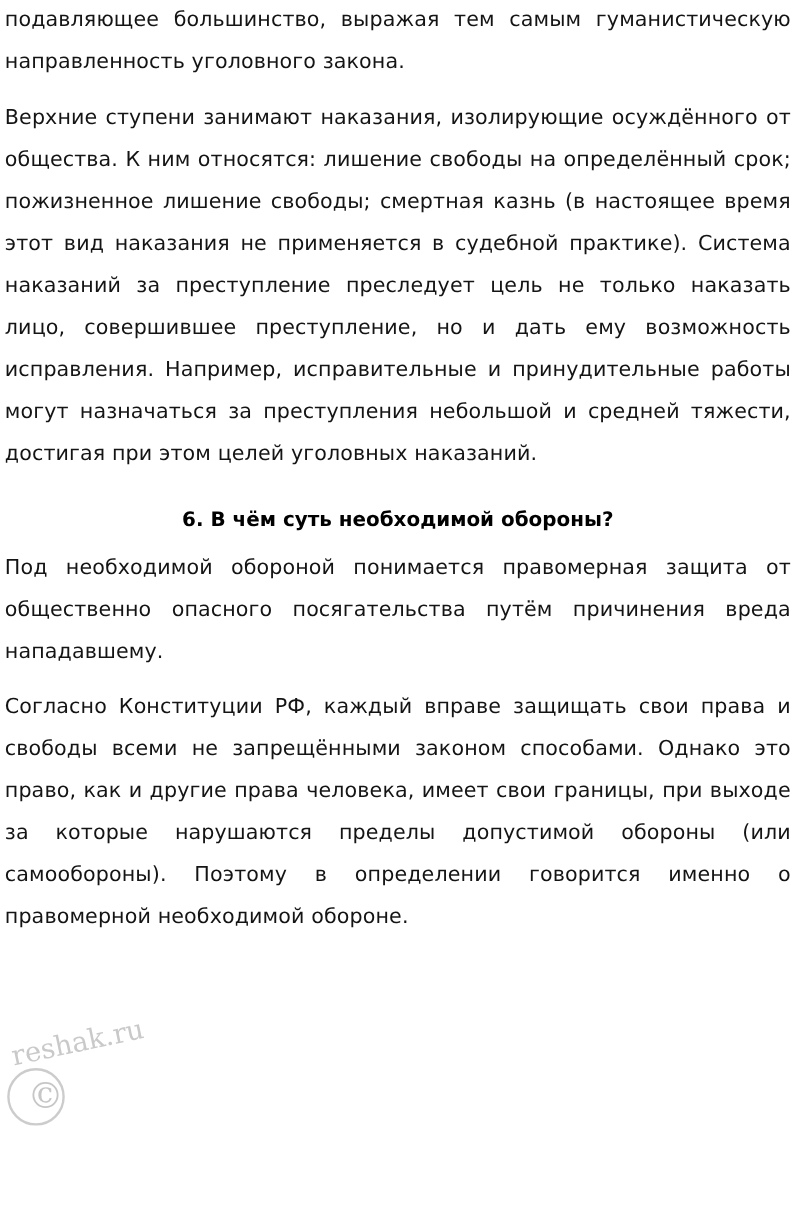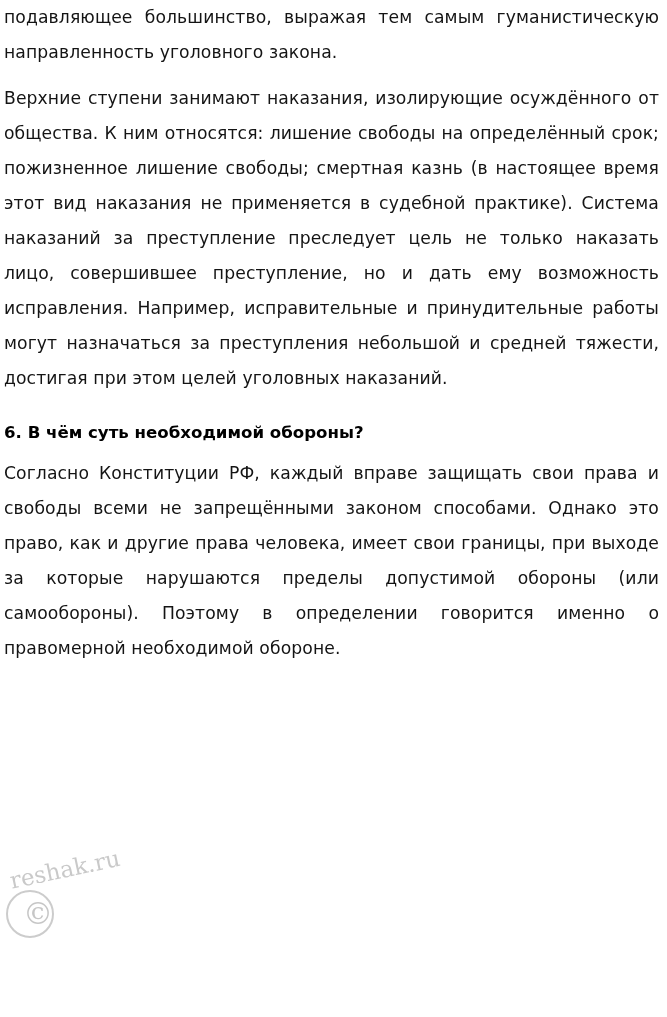--- a/index.html
+++ b/index.html
@@ -29,21 +29,21 @@
     text-justify: inter-word;
     margin: 0 0 11px 0;
     letter-spacing: 0.1px;
     color: #141414;
   }
   .heading {
     font-size: 16.6px;
     line-height: 35px;
     font-weight: bold;
     margin: 19px 0 6px 0;
-    text-align: left;
+    text-align: center;
     color: #000000;
   }
   .watermark {
     position: absolute;
     left: 6px;
     top: 856px;
     width: 210px;
     height: 110px;
     pointer-events: none;
     z-index: 5;
@@ -87,20 +87,21 @@
 </style>
 </head>
 <body>
 
 <div class="page">
 
   <div class="content">
     <p class="para">подавляющее большинство, выражая тем самым гуманистическую направленность уголовного закона.</p>
     <p class="para">Верхние ступени занимают наказания, изолирующие осуждённого от общества. К ним относятся: лишение свободы на определённый срок; пожизненное лишение свободы; смертная казнь (в настоящее время этот вид наказания не применяется в судебной практике). Система наказаний за преступление преследует цель не только наказать лицо, совершившее преступление, но и дать ему возможность исправления. Например, исправительные и принудительные работы могут назначаться за преступления небольшой и средней тяжести, достигая при этом целей уголовных наказаний.</p>
     <h2 class="heading">6. В чём суть необходимой обороны?</h2>
+    <p class="para">Под необходимой обороной понимается правомерная защита от общественно опасного посягательства путём причинения вреда нападавшему.</p>
     <p class="para">Согласно Конституции РФ, каждый вправе защищать свои права и свободы всеми не запрещёнными законом способами. Однако это право, как и другие права человека, имеет свои границы, при выходе за которые нарушаются пределы допустимой обороны (или самообороны). Поэтому в определении говорится именно о правомерной необходимой обороне.</p>
 
   </div>
 
   <div class="watermark">
     <div class="wm-text">reshak.ru</div>
     <div class="wm-circle"></div>
     <div class="wm-c">©</div>
   </div>
 

